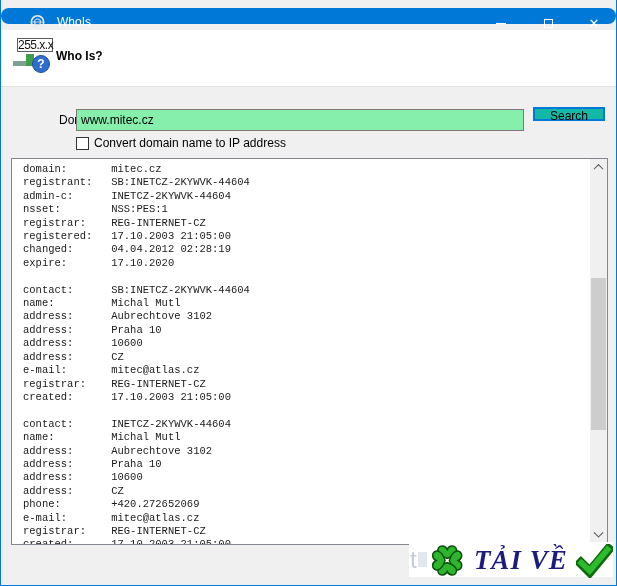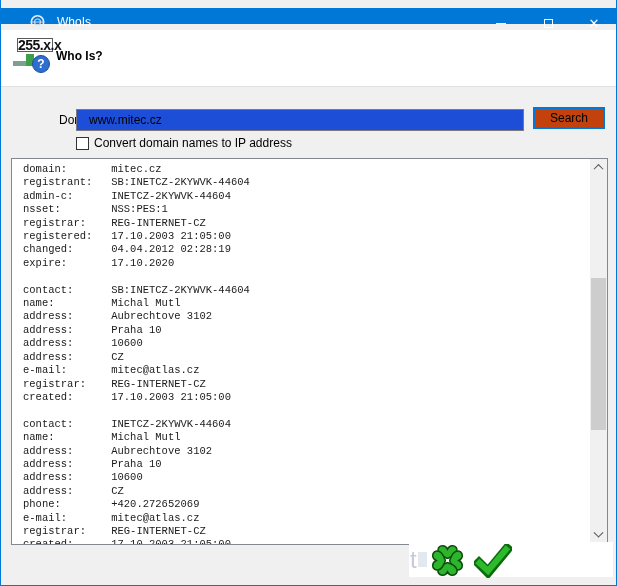--- a/index.html
+++ b/index.html
@@ -8,21 +8,21 @@
 
   .window {
     position:relative; width:617px; height:586px;
     background:#f0f0f0; overflow:hidden;
     border-left:1px solid #0078d7; border-right:1px solid #0078d7; border-bottom:1px solid #0078d7;
   }
 
   
   .titlebar {
     position:absolute; left:0; top:8px; width:100%; height:16px;
-    background:#0078d7; display:flex; align-items:center;
+    background:#0078d7; display:flex; align-items:center;border-radius:8px;
   }
   .app-icon { position:absolute; left:28px; top:6px; width:19px; height:19px; }
   .title-text { position:absolute; left:56px; top:7px; color:#ffffff; font-size:12px; }
   .caption-btn {
     position:absolute; top:0; width:46px; height:30px;
     display:flex; align-items:center; justify-content:center; color:#ffffff;
   }
   .btn-min { left:477px; } .btn-max { left:524px; } .btn-close { left:570px; }
   .min-glyph { display:block; width:10px; height:1px; background:#ffffff; }
   .max-glyph { display:block; width:9px; height:9px; border:1px solid #ffffff; }
@@ -30,43 +30,43 @@
 
   
   .header {
     position:absolute; left:0; top:30px; width:617px; height:57px;
     background:#ffffff; border-bottom:1px solid #e2e2e2;
   }
   .whois-icon { position:absolute; left:12px; top:7px; width:42px; height:40px; }
   .ip-box {
     position:absolute; left:4px; top:1px; width:36px; height:14px;
     border:1px solid #5a5a5a; background:#ffffff;
-    font-size:14px; font-weight:bold; color:#111; text-align:right; line-height:12px;
+    font-size:12px; font-weight:normal; color:#111; text-align:right; line-height:12px;
     letter-spacing:-0.5px;
   }
   .bar-h { position:absolute; left:0px; top:24px; width:15px; height:5px; background:#7f9f90; }
   .bar-v { position:absolute; left:13px; top:17px; width:8px; height:12px; background:#3f9e49; }
   .q-circle {
     position:absolute; left:19px; top:18px; width:18px; height:18px; border-radius:50%;
     background:#2e6ecc; border:1px solid #1c4f9e; color:#fff;
     font-size:12px; font-weight:bold; text-align:center; line-height:16px;
   }
   .header-title { position:absolute; left:55px; top:10px; font-size:12px; font-weight:bold; color:#000;margin-top:9px; }
   .header-desc  { position:absolute; left:55px; top:29px; font-size:11.5px; color:#000; }
 
   
   .domain-label { position:absolute; left:30px; top:113px; font-size:12px; color:#000;margin-left:28px; }
   .domain-input {
     position:absolute; left:75px; top:109px; width:448px; height:22px;
-    border:1px solid #7a7a7a; background:#1d4ed8; font-family:"Liberation Sans",sans-serif;
-    font-size:12px; padding-left:12px; color:#000; outline:none;
+    border:1px solid #7a7a7a; background:#86efac; font-family:"Liberation Sans",sans-serif;
+    font-size:12px; padding-left:4px; color:#000; outline:none;
   }
   .search-btn {
-    position:absolute; left:532px; top:107px; width:72px; height:22px;
-    background:#c2410c; border:2px solid #0078d7;
+    position:absolute; left:532px; top:107px; width:72px; height:14px;
+    background:#14b8a6; border:2px solid #0078d7;
     font-family:"Liberation Sans",sans-serif; font-size:12px; color:#000;
   }
   .checkbox { position:absolute; left:75px; top:137px; width:13px; height:13px;
     border:1px solid #333333; background:#fff; }
   .checkbox-label { position:absolute; left:93px; top:136px; font-size:12px; color:#000; }
 
   
   .results {
     position:absolute; left:10px; top:158px; width:597px; height:387px;
     background:#ffffff; border:1px solid #828790; overflow:hidden;
@@ -136,21 +136,21 @@
       <span class="bar-v"></span>
       <span class="q-circle">?</span>
     </div>
     <div class="header-title">Who Is?</div>
   </div>
 
   <label class="domain-label">Domain:</label>
   <input class="domain-input" type="text" value="www.mitec.cz" style="">
   <button class="search-btn">Search</button>
   <span class="checkbox"></span>
-  <span class="checkbox-label">Convert domain names to IP address</span>
+  <span class="checkbox-label">Convert domain name to IP address</span>
 
   <div class="results">
     <pre>domain:       mitec.cz
 registrant:   SB:INETCZ-2KYWVK-44604
 admin-c:      INETCZ-2KYWVK-44604
 nsset:        NSS:PES:1
 registrar:    REG-INTERNET-CZ
 registered:   17.10.2003 21:05:00
 changed:      04.04.2012 02:28:19
 expire:       17.10.2020
@@ -191,19 +191,20 @@
     <span class="wm-fragbox"></span>
     <svg class="wm-clover" viewBox="0 0 34 34">
       <defs>
         <path id="lf" d="M17 15 C15.5 14.5 10 13 8.5 9 C7.4 6 9.6 3.2 12.6 3.4 C14.5 3.5 16.2 4.8 17 6.6 C17.8 4.8 19.5 3.5 21.4 3.4 C24.4 3.2 26.6 6 25.5 9 C24 13 18.5 14.5 17 15 Z"></path>
       </defs>
       <use href="#lf" fill="#2db52d" stroke="#0b4f0b" stroke-width="1.4"></use>
       <use href="#lf" transform="rotate(90 17 17)" fill="#2db52d" stroke="#0b4f0b" stroke-width="1.4"></use>
       <use href="#lf" transform="rotate(180 17 17)" fill="#2db52d" stroke="#0b4f0b" stroke-width="1.4"></use>
       <use href="#lf" transform="rotate(270 17 17)" fill="#2db52d" stroke="#0b4f0b" stroke-width="1.4"></use>
     </svg>
+    <span class="wm-text">TẢI VỀ</span>
     <svg class="wm-check" viewBox="0 0 38 34">
       <path d="M5 19 L14 28 L33 5" fill="none" stroke="#0b6b0b" stroke-width="10" stroke-linecap="square"></path>
       <path d="M5.5 19 L14 27 L32 5.5" fill="none" stroke="#2dbb2d" stroke-width="6" stroke-linecap="square"></path>
     </svg>
   </div>
 
 </div>
 
 </body></html>

